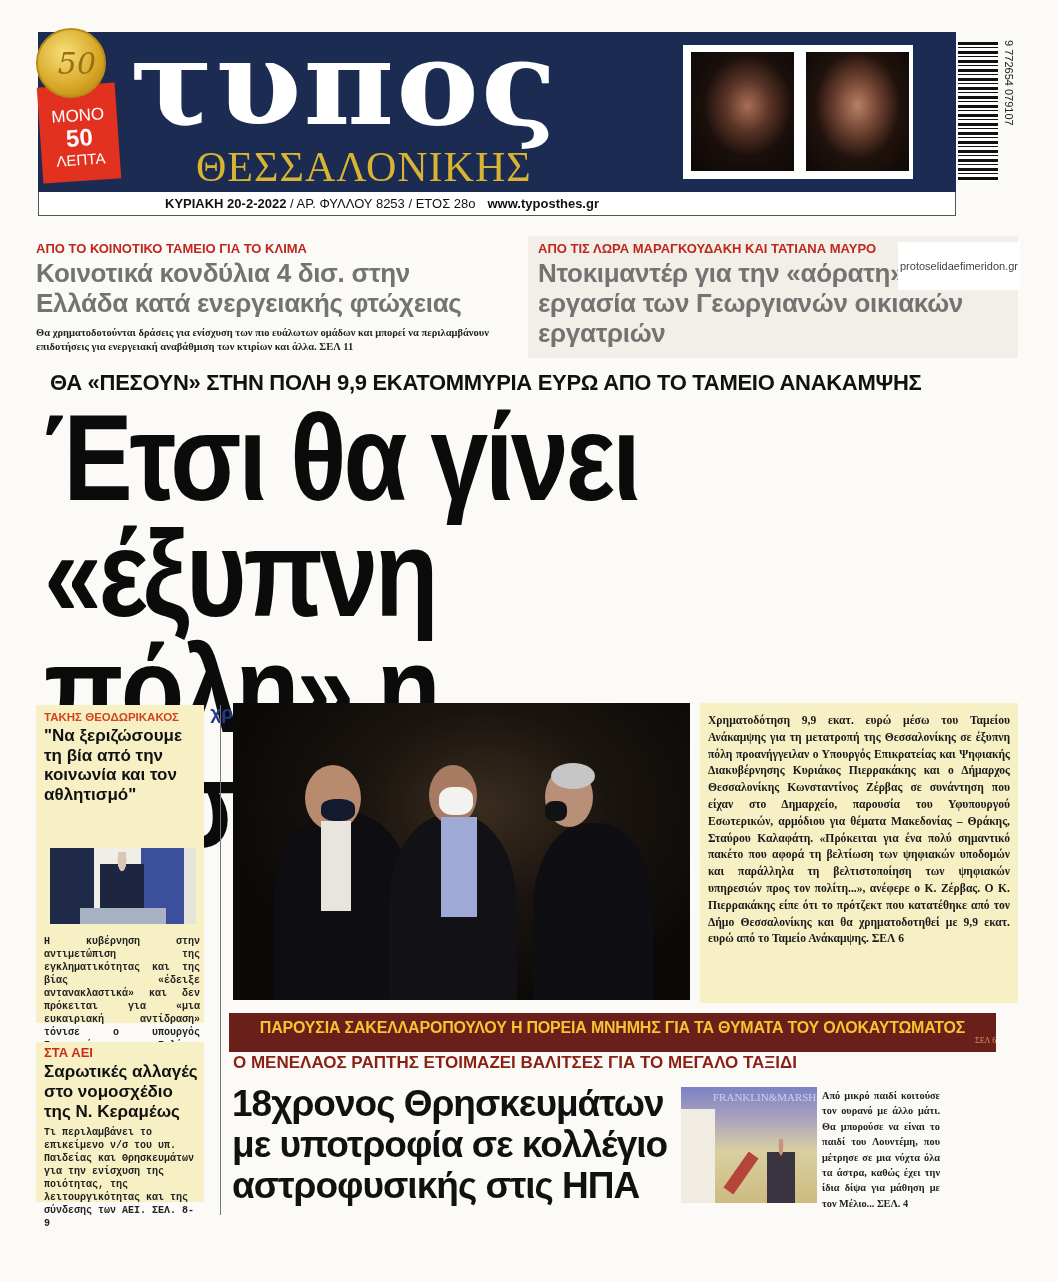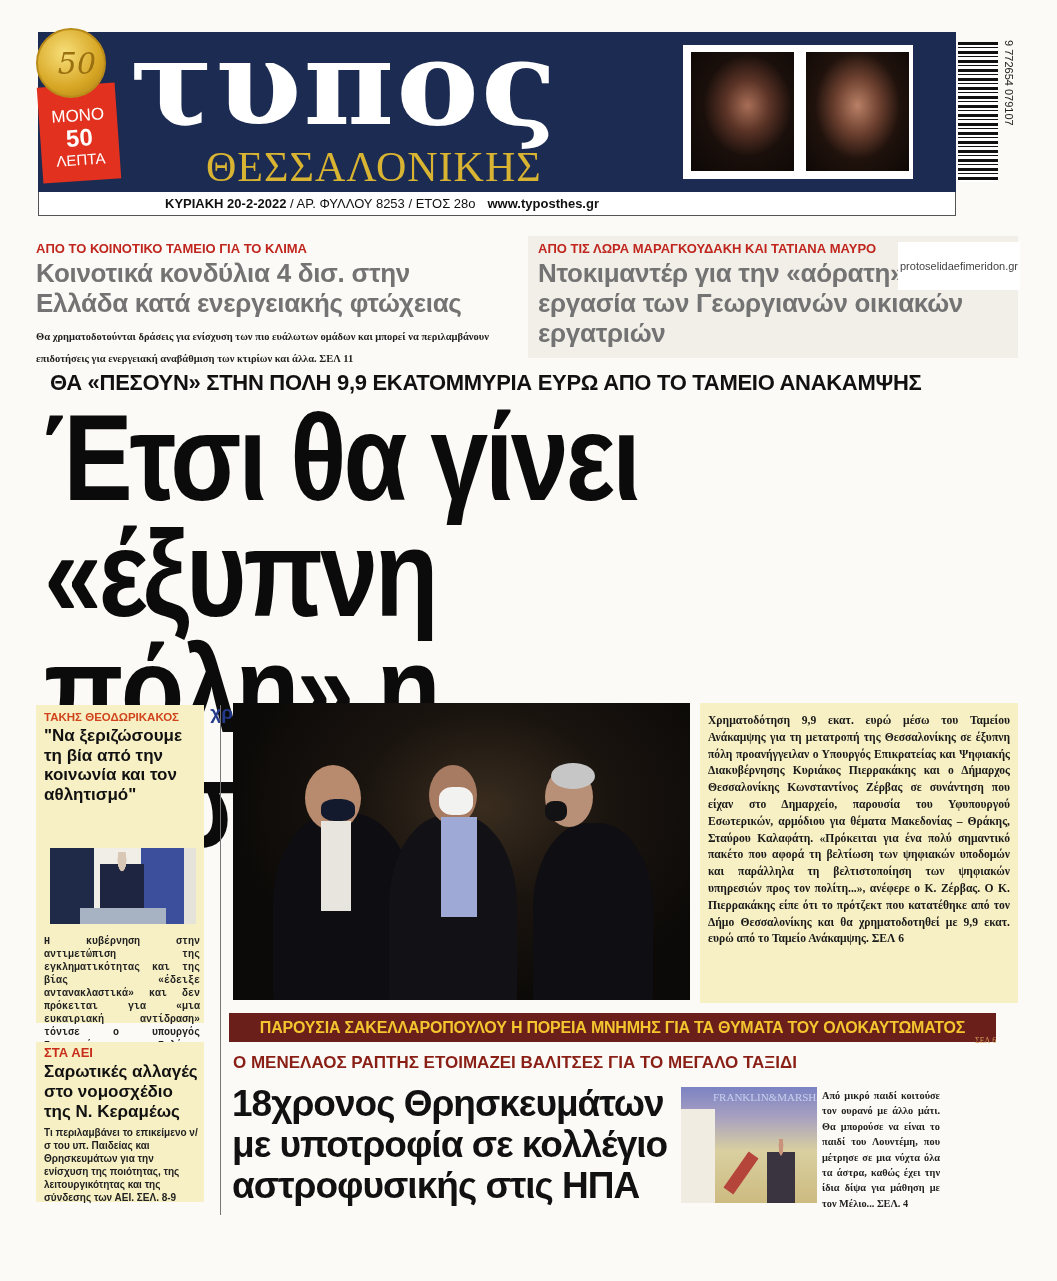--- a/index.html
+++ b/index.html
@@ -4,39 +4,39 @@
 <style>
   * { box-sizing: border-box; margin: 0; padding: 0; }
   html, body { width: 1057px; height: 1281px; background: #fbfaf6; overflow: hidden; }
   body { position: relative; font-family: "Liberation Sans", sans-serif; color: #111; }
   .abs { position: absolute; }
 
   
   .masthead { left: 38px; top: 32px; width: 918px; height: 160px; background: #1c2b52; }
   .masthead-bottom { left: 38px; top: 192px; width: 918px; height: 24px; background: #fff; border: 1px solid #555; border-top: none; }
   .logo { left: 130px; top: 24px; width: 380px; height: 120px; color: #fff; font-family: "DejaVu Serif", serif; font-weight: bold; font-size: 118px; line-height: 118px; letter-spacing: 2px; transform: scaleX(1.05); transform-origin: left; }
-  .logo-sub { left: 196px; top: 145px; color: #d8b432; font-family: "Liberation Serif", serif; font-size: 42px; line-height: 44px; letter-spacing: 1px; margin-left: 10px; }
+  .logo-sub { left: 196px; top: 145px; color: #d8b432; font-family: "Liberation Serif", serif; font-size: 42px; line-height: 44px; letter-spacing: 1px; }
   .coin { left: 36px; top: 28px; width: 70px; height: 70px; border-radius: 50%; background: radial-gradient(circle at 40% 35%, #f7df7a, #d7a624 60%, #a97d12); border: 2px solid #b98b1a; display: flex; align-items: center; justify-content: flex-end; padding-right: 8px; color: #9a6f10; font-family: "DejaVu Serif", serif; font-style: italic; font-size: 30px; }
   .price-tag { left: 40px; top: 85px; width: 78px; height: 96px; background: #e2321f; color: #fff; text-align: center; transform: rotate(-4deg); padding-top: 22px; }
   .price-tag .l1 { font-size: 17px; line-height: 18px; }
   .price-tag .l2 { font-size: 24px; line-height: 26px; font-weight: bold; }
   .price-tag .l3 { font-size: 15px; line-height: 18px; }
   .dateline { left: 165px; top: 196px; font-size: 13px; font-weight: bold; color: #111; white-space: nowrap; }
   .dateline .plain { font-weight: normal; }
   .dateline .url { margin-left: 12px; font-weight: bold; }
   .photo-frame { left: 683px; top: 45px; width: 230px; height: 134px; background: #fff; }
   .face1 { left: 691px; top: 52px; width: 103px; height: 119px; background: radial-gradient(ellipse at 55% 45%, #a86e57 0%, #5a3326 28%, #1a0f0b 55%, #0c0806 100%); }
   .face2 { left: 806px; top: 52px; width: 103px; height: 119px; background: radial-gradient(ellipse at 50% 45%, #b98066 0%, #6e4130 30%, #20120c 58%, #0d0806 100%); }
   .barcode { left: 958px; top: 42px; width: 40px; height: 140px; background: repeating-linear-gradient(180deg, #111 0 3px, #fff 3px 5px, #111 5px 6px, #fff 6px 9px); }
   .barcode-digits { left: 1003px; top: 40px; writing-mode: vertical-rl; font-size: 11px; color: #222; }
 
   
   .kicker-red { color: #c0261e; font-weight: bold; font-size: 13px; text-transform: uppercase; white-space: nowrap; }
   .head-big { font-weight: bold; font-size: 26px; line-height: 30px; color: #737373; letter-spacing: -0.3px; }
-  .deck-serif { font-family: "Liberation Serif", serif; font-weight: bold; font-size: 10.5px; line-height: 22px; color: #222; }
+  .deck-serif { font-family: "Liberation Serif", serif; font-weight: bold; font-size: 10.5px; line-height: 14px; color: #222; }
   .story-left { left: 36px; top: 241px; width: 460px; }
   .story-right { left: 538px; top: 241px; width: 470px; }
   .story-right-bg { left: 528px; top: 236px; width: 490px; height: 122px; background: #f1efe8; }
   .watermark { left: 898px; top: 242px; font-size: 11px; color: #444; background: #fff; padding: 18px 2px; }
 
   
   .main-kicker { left: 50px; top: 370px; font-weight: bold; font-size: 22px; color: #111; white-space: nowrap; letter-spacing: -0.3px; }
   .main-head { left: 44px; top: 400px; width: 980px; font-weight: bold; font-size: 104px; line-height: 98px; letter-spacing: -3px; color: #0b0b0b; transform: scaleY(1.18); transform-origin: top left; }
   .main-sub { left: 50px; top: 702px; font-weight: bold; font-size: 19px; color: #233a8a; white-space: nowrap; }
 
@@ -47,32 +47,32 @@
   .side1 { left: 44px; top: 711px; width: 154px; }
   .side1 .kicker { color: #d0431d; font-weight: bold; font-size: 11.5px; white-space: nowrap; }
   .side1 .title { font-weight: bold; font-size: 17px; line-height: 19.5px; color: #111; margin-top: 3px; }
   .side-photo { left: 50px; top: 848px; width: 146px; height: 76px; background: linear-gradient(90deg, #1e2a47 0 30%, #f0eee6 30% 62%, #3b4f9c 62% 92%, #e5e3da 92%); }
   .side-photo .man { position: absolute; left: 50px; top: 4px; width: 44px; height: 64px; background: radial-gradient(ellipse at 50% 12%, #d9c7b6 0 14%, transparent 15%), linear-gradient(180deg, transparent 0 18%, #1d2540 18%); }
   .side-photo .podium { position: absolute; left: 30px; top: 60px; width: 86px; height: 16px; background: #a7b2c2; }
   .side1-deck { left: 44px; top: 935px; width: 156px; font-family: Liberation Mono, monospace; font-weight: bold; font-size: 10px; line-height: 13px; color: #222; text-align: justify; }
   .side2 { left: 44px; top: 1045px; width: 156px; }
   .side2 .kicker { color: #c72d1a; font-weight: bold; font-size: 13px; }
   .side2 .title { font-weight: bold; font-size: 17px; line-height: 20px; color: #111; margin-top: 2px; }
-  .side2 .deck { font-family: Liberation Sans, sans-serif; font-weight: bold; font-size: 10px; line-height: 13px; color: #222; margin-top: 4px; }
+  .side2 .deck { font-family: Liberation Mono, monospace; font-weight: bold; font-size: 10px; line-height: 13px; color: #222; margin-top: 4px; }
 
   
   .main-photo { left: 233px; top: 703px; width: 457px; height: 297px; background: radial-gradient(ellipse at 55% 35%, #3a2d1f 0%, #1a140f 35%, #0c0a08 70%), #0b0908; overflow: hidden; }
   .person { position: absolute; border-radius: 45% 45% 10% 10%; background: #0d0d12; }
   .head { position: absolute; border-radius: 50%; }
   .mask { position: absolute; border-radius: 40%; }
   .main-text-bg { left: 700px; top: 703px; width: 318px; height: 300px; background: #f7f0c4; }
   .main-text { left: 708px; top: 713px; width: 302px; font-family: "Liberation Serif", serif; font-weight: bold; font-size: 11.6px; line-height: 16.8px; color: #1a1a1a; text-align: justify; }
 
   
-  .banner { left: 229px; top: 1013px; width: 767px; height: 29px; background: #6b1f1b; color: #f3c62f; font-weight: bold; font-size: 16px; line-height: 29px; text-align: center; white-space: nowrap; letter-spacing: -0.2px; }
+  .banner { left: 229px; top: 1013px; width: 767px; height: 39px; background: #6b1f1b; color: #f3c62f; font-weight: bold; font-size: 16px; line-height: 29px; text-align: center; white-space: nowrap; letter-spacing: -0.2px; }
   .banner-sel { left: 975px; top: 1036px; font-size: 8px; color: #d49a5a; font-family: "Liberation Serif", serif; }
   .bottom-kicker { left: 233px; top: 1053px; color: #8a1f16; font-weight: bold; font-size: 17px; white-space: nowrap; }
   .bottom-head { left: 232px; top: 1083px; width: 440px; font-weight: bold; font-size: 37px; line-height: 41px; letter-spacing: -1px; color: #111; }
   .bottom-photo { left: 681px; top: 1087px; width: 136px; height: 116px; background: linear-gradient(180deg, #7c83c3 0%, #a69fc0 25%, #d9cfa0 55%, #cdbb80 100%); overflow: hidden; }
   .bottom-photo .banner-text { position: absolute; left: 32px; top: 4px; color: #c5d1f0; font-family: "Liberation Serif", serif; font-size: 11px; white-space: nowrap; }
   .bottom-photo .poster { position: absolute; left: 0; top: 22px; width: 34px; height: 94px; background: #f1ece1; }
   .bottom-photo .boy { position: absolute; left: 86px; top: 52px; width: 28px; height: 64px; background: radial-gradient(ellipse at 50% 10%, #c9927a 0 12%, transparent 13%), linear-gradient(180deg, transparent 0 20%, #3a3440 20%); }
   .bottom-photo .scope { position: absolute; left: 54px; top: 64px; width: 12px; height: 44px; background: #b5443a; transform: rotate(35deg); }
   .bottom-deck { left: 822px; top: 1088px; width: 118px; font-family: "Liberation Serif", serif; font-weight: bold; font-size: 10.3px; line-height: 15.4px; color: #222; text-align: justify; }
 </style>

